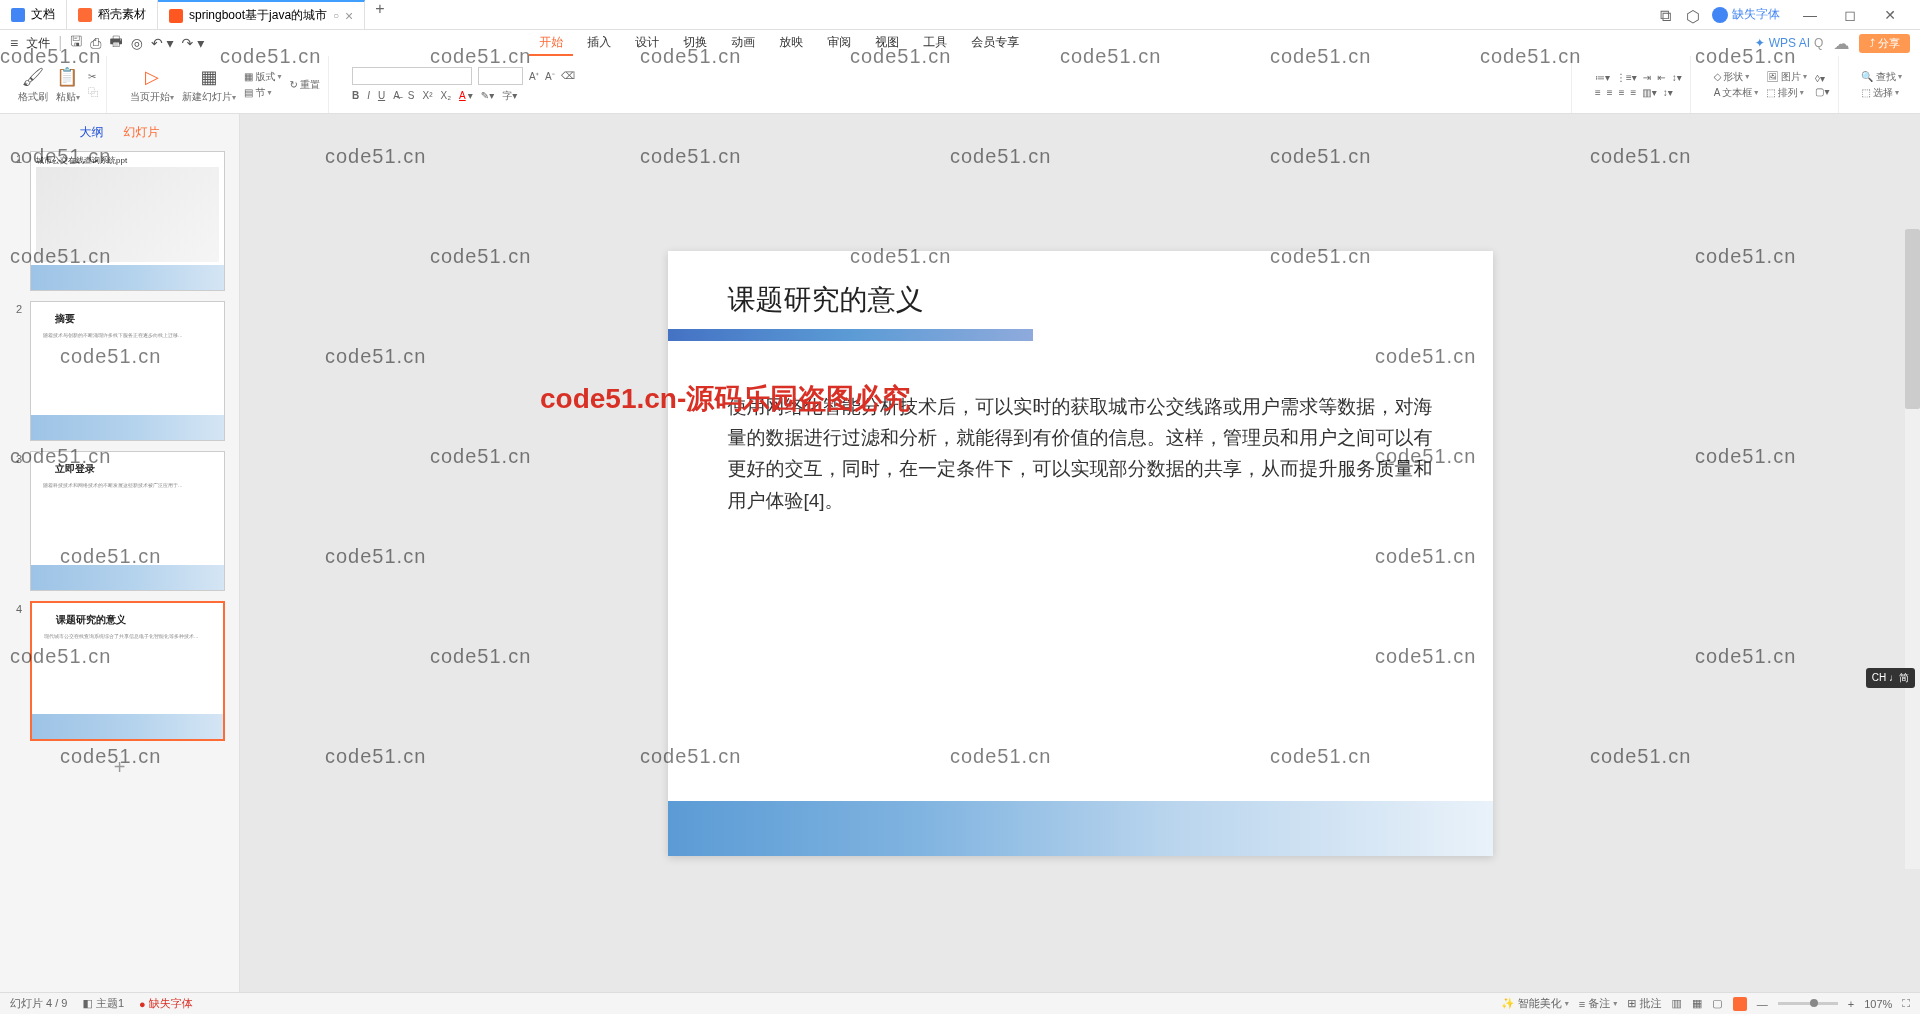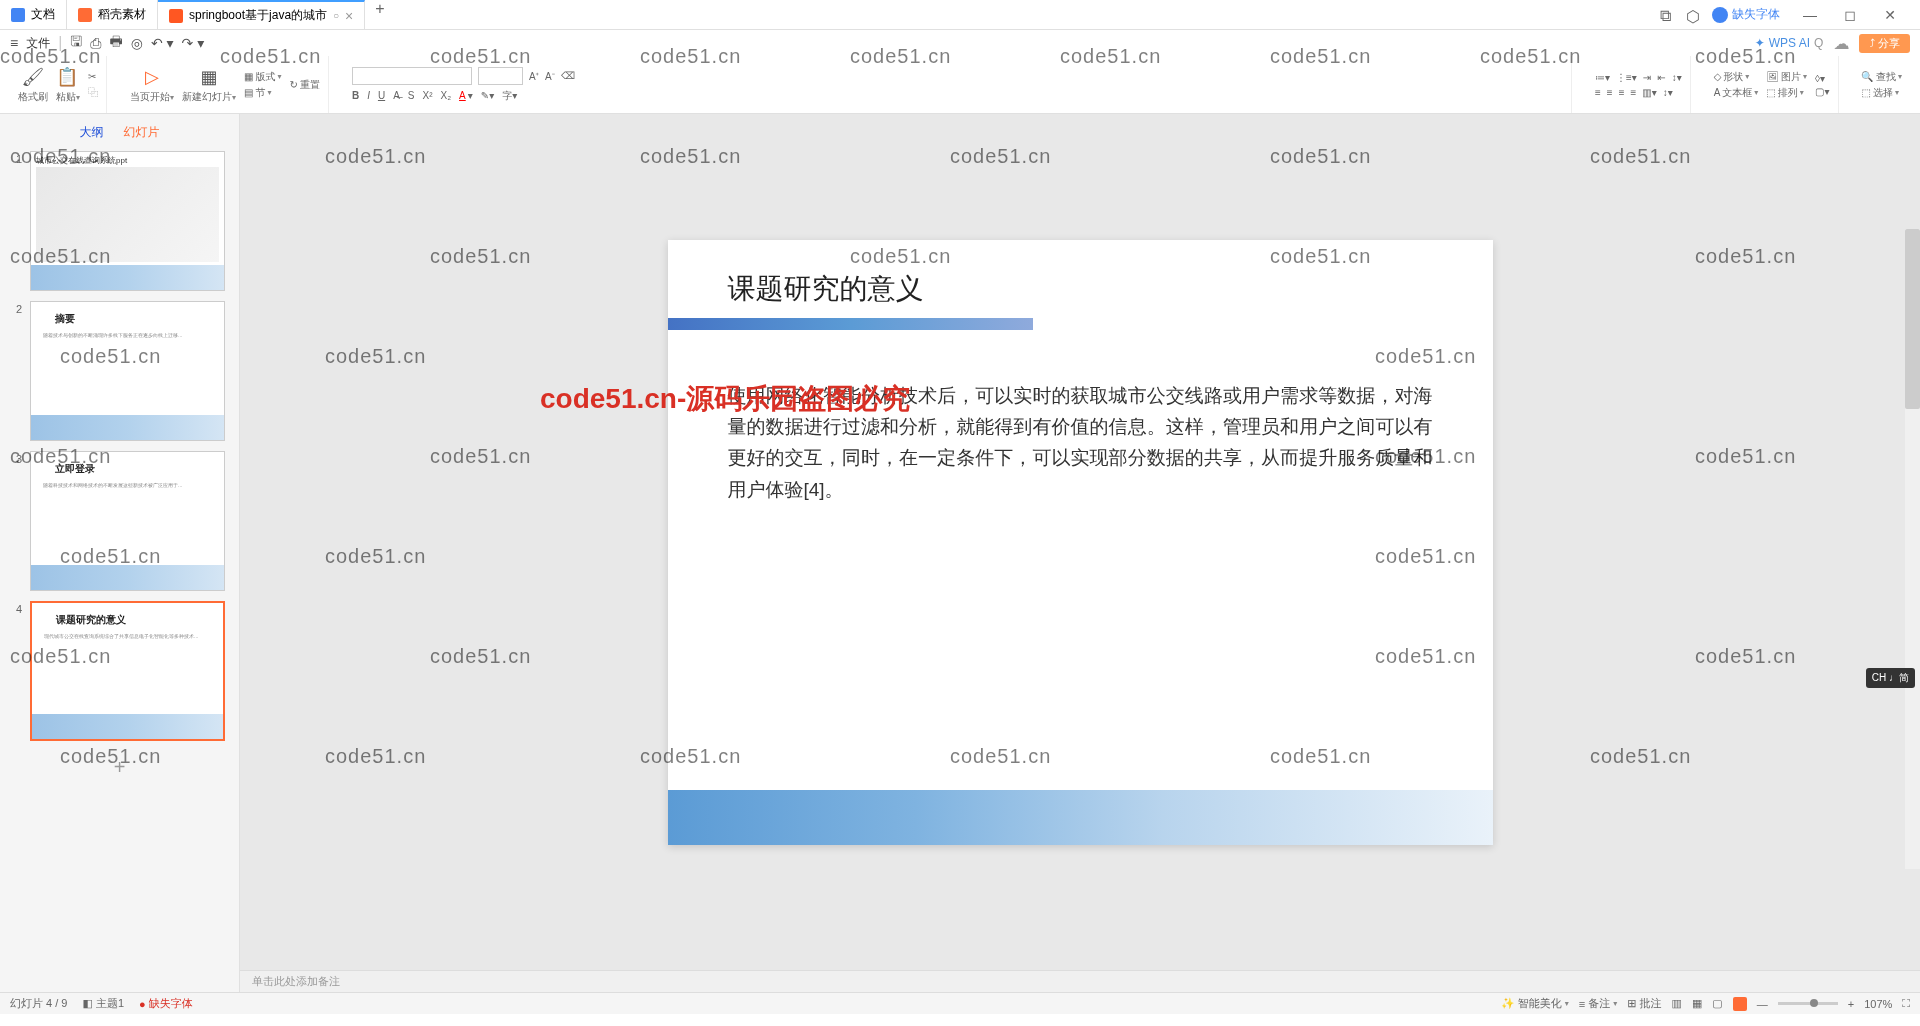--- a/index.html
+++ b/index.html
@@ -121,20 +121,32 @@
     <span class="hamburger">≡</span>
     <span class="file-menu">文件</span>
     <span style="color:#ccc">|</span>
     <span class="menu-icon">🖫</span>
     <span class="menu-icon">⎙</span>
     <span class="menu-icon">🖶</span>
     <span class="menu-icon">◎</span>
     <span class="menu-icon">↶ ▾</span>
     <span class="menu-icon">↷ ▾</span>
   </div>
+  <div class="menu-tabs">
+    <span class="menu-tab active">开始</span>
+    <span class="menu-tab">插入</span>
+    <span class="menu-tab">设计</span>
+    <span class="menu-tab">切换</span>
+    <span class="menu-tab">动画</span>
+    <span class="menu-tab">放映</span>
+    <span class="menu-tab">审阅</span>
+    <span class="menu-tab">视图</span>
+    <span class="menu-tab">工具</span>
+    <span class="menu-tab">会员专享</span>
+  </div>
   <div class="menu-right">
     <span class="wps-ai">
       <span class="ai-icon">✦</span>
       <span>WPS AI</span>
       <span style="color:#999">Q</span>
     </span>
     <span class="cloud">☁</span>
     <span class="share-btn">⤴ 分享</span>
   </div>
 </div>
@@ -289,21 +301,20 @@
         <div class="slide-divider"></div>
         <div class="slide-body">
           <div>使用网络化智能分析技术后，可以实时的获取城市公交线路或用户需求等数据，对海量的数据进行过滤和分析，就能得到有价值的信息。这样，管理员和用户之间可以有更好的交互，同时，在一定条件下，可以实现部分数据的共享，从而提升服务质量和用户体验[4]。</div>
         </div>
         <div class="slide-bottom-img"></div>
       </div>
       <div class="side-scroller">
         <div class="scroll-thumb"></div>
       </div>
     </div>
-    <div class="notes-area">单击此处添加备注</div>
   </div>
 </div>
 
 <div class="watermark" style="top:45px;left:0">code51.cn</div>
 <div class="watermark" style="top:45px;left:220px">code51.cn</div>
 <div class="watermark" style="top:45px;left:430px">code51.cn</div>
 <div class="watermark" style="top:45px;left:640px">code51.cn</div>
 <div class="watermark" style="top:45px;left:850px">code51.cn</div>
 <div class="watermark" style="top:45px;left:1060px">code51.cn</div>
 <div class="watermark" style="top:45px;left:1270px">code51.cn</div>

